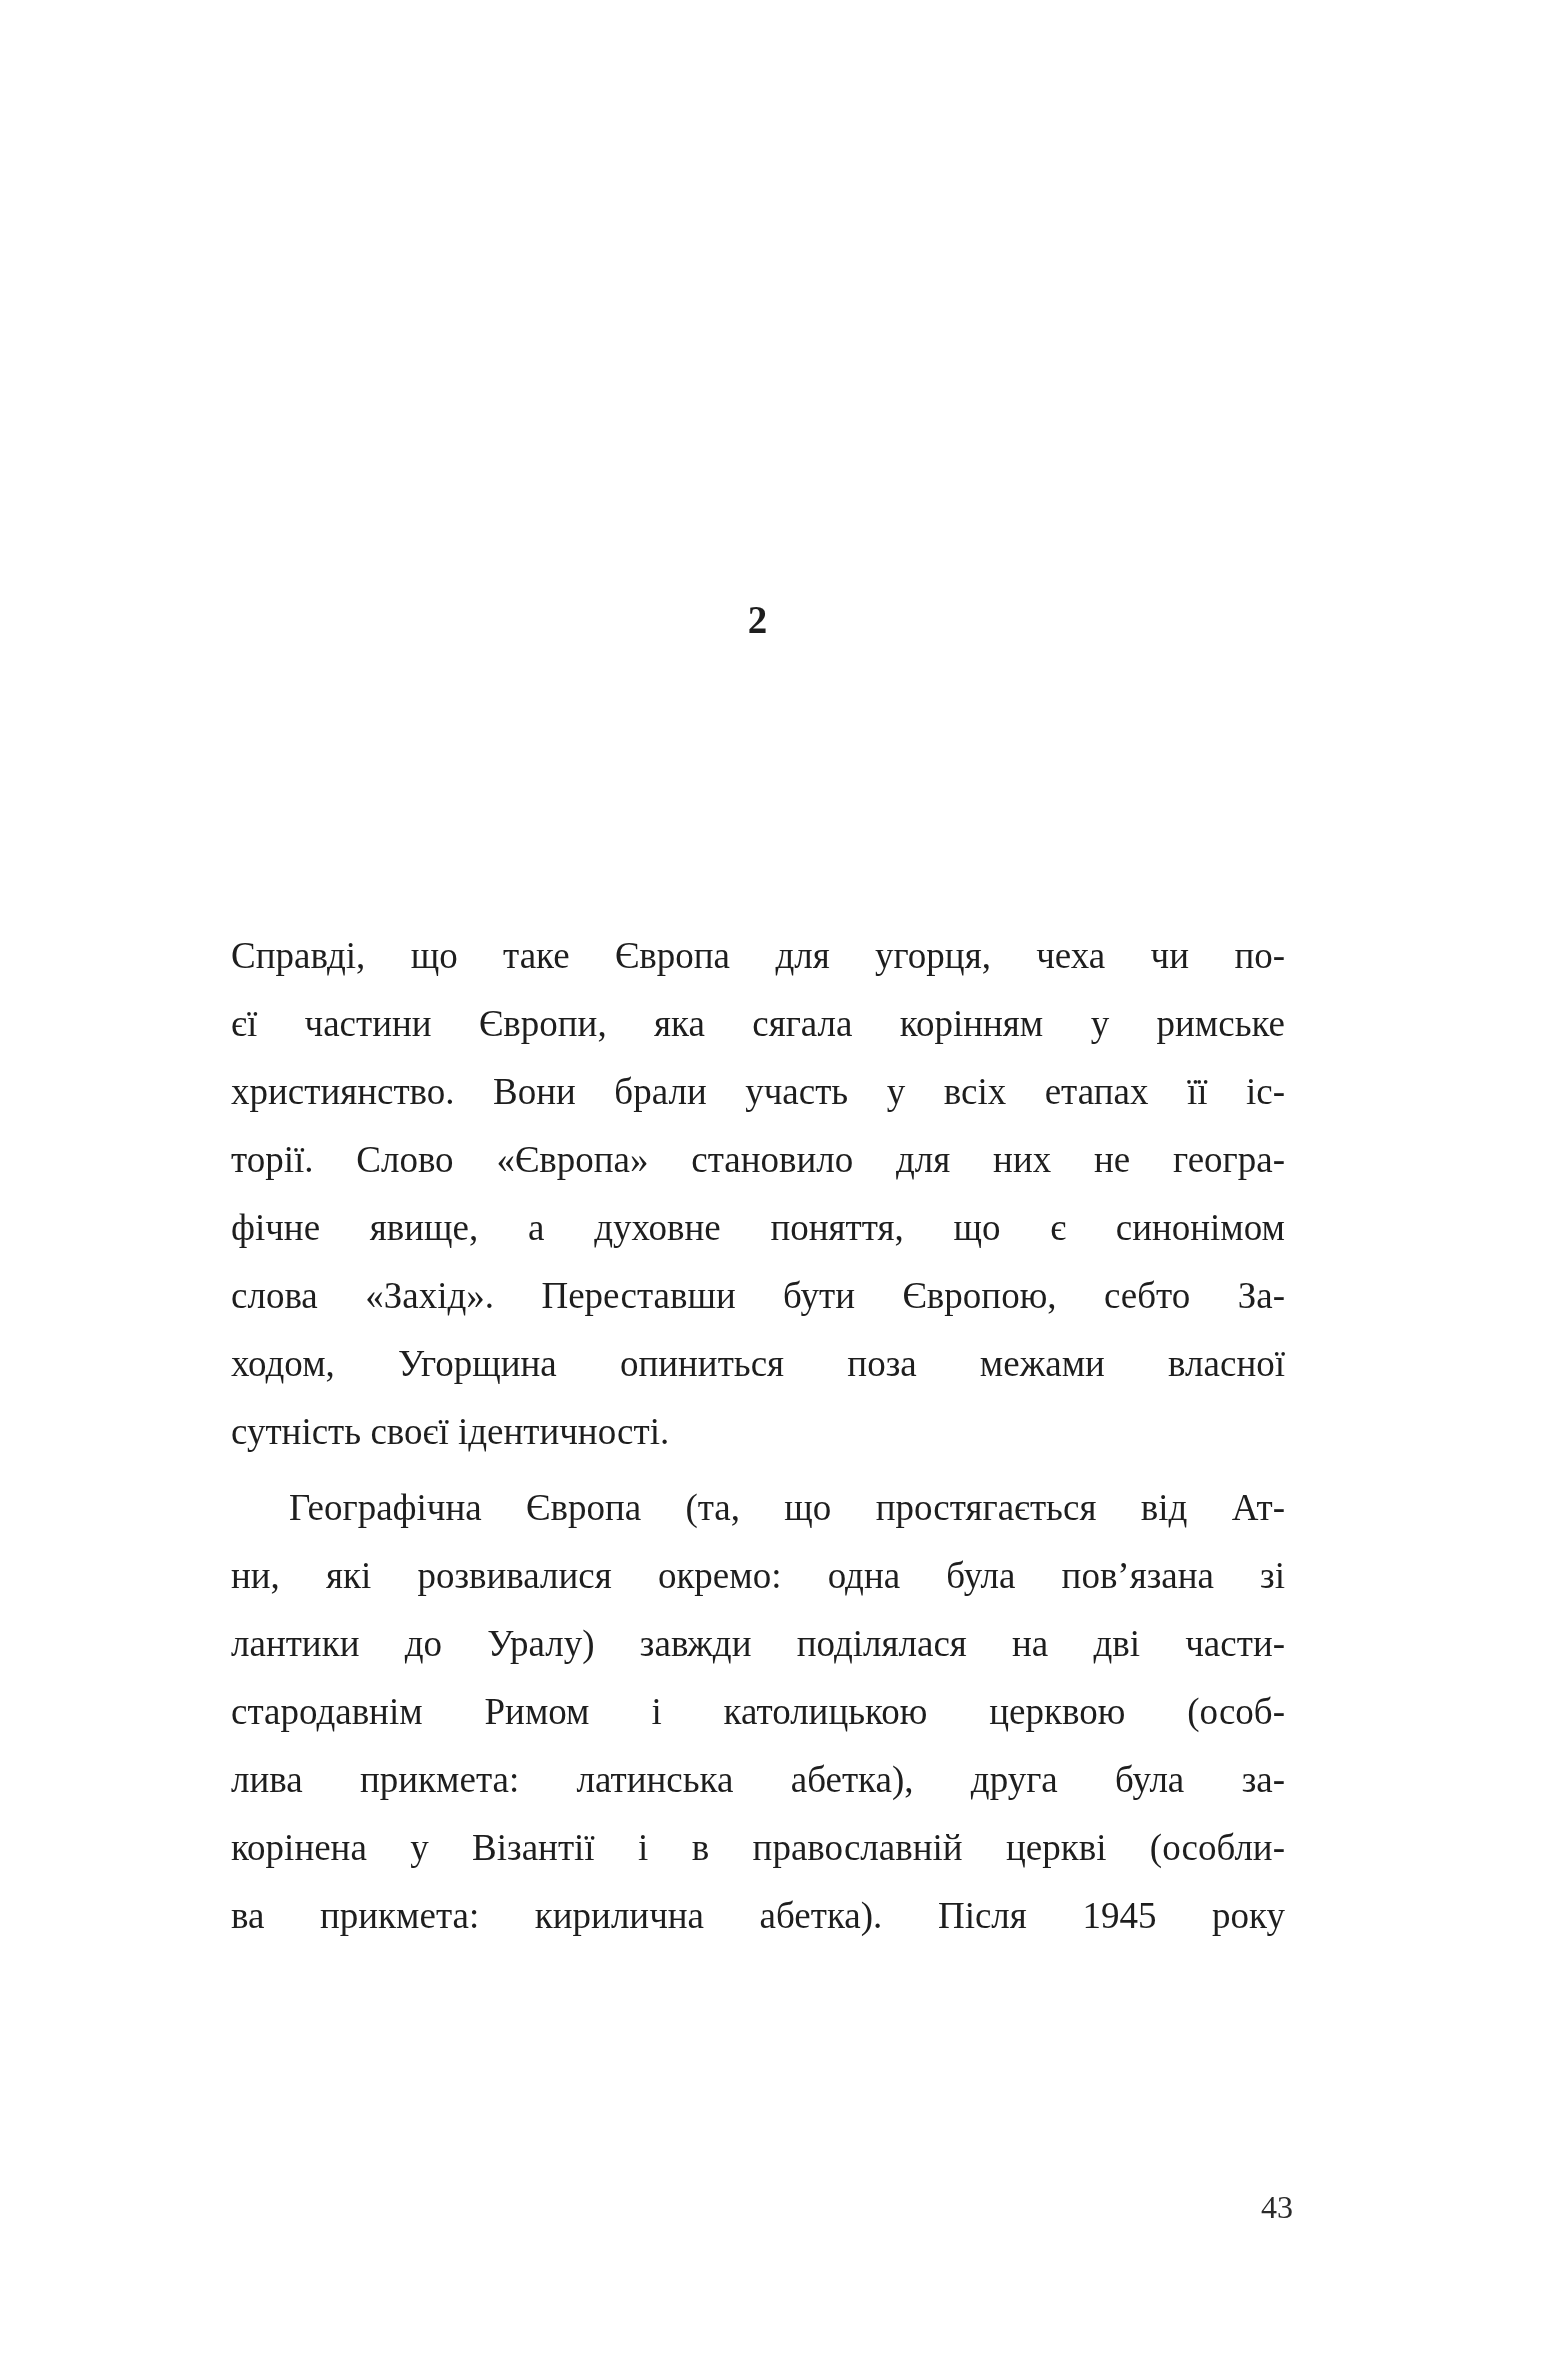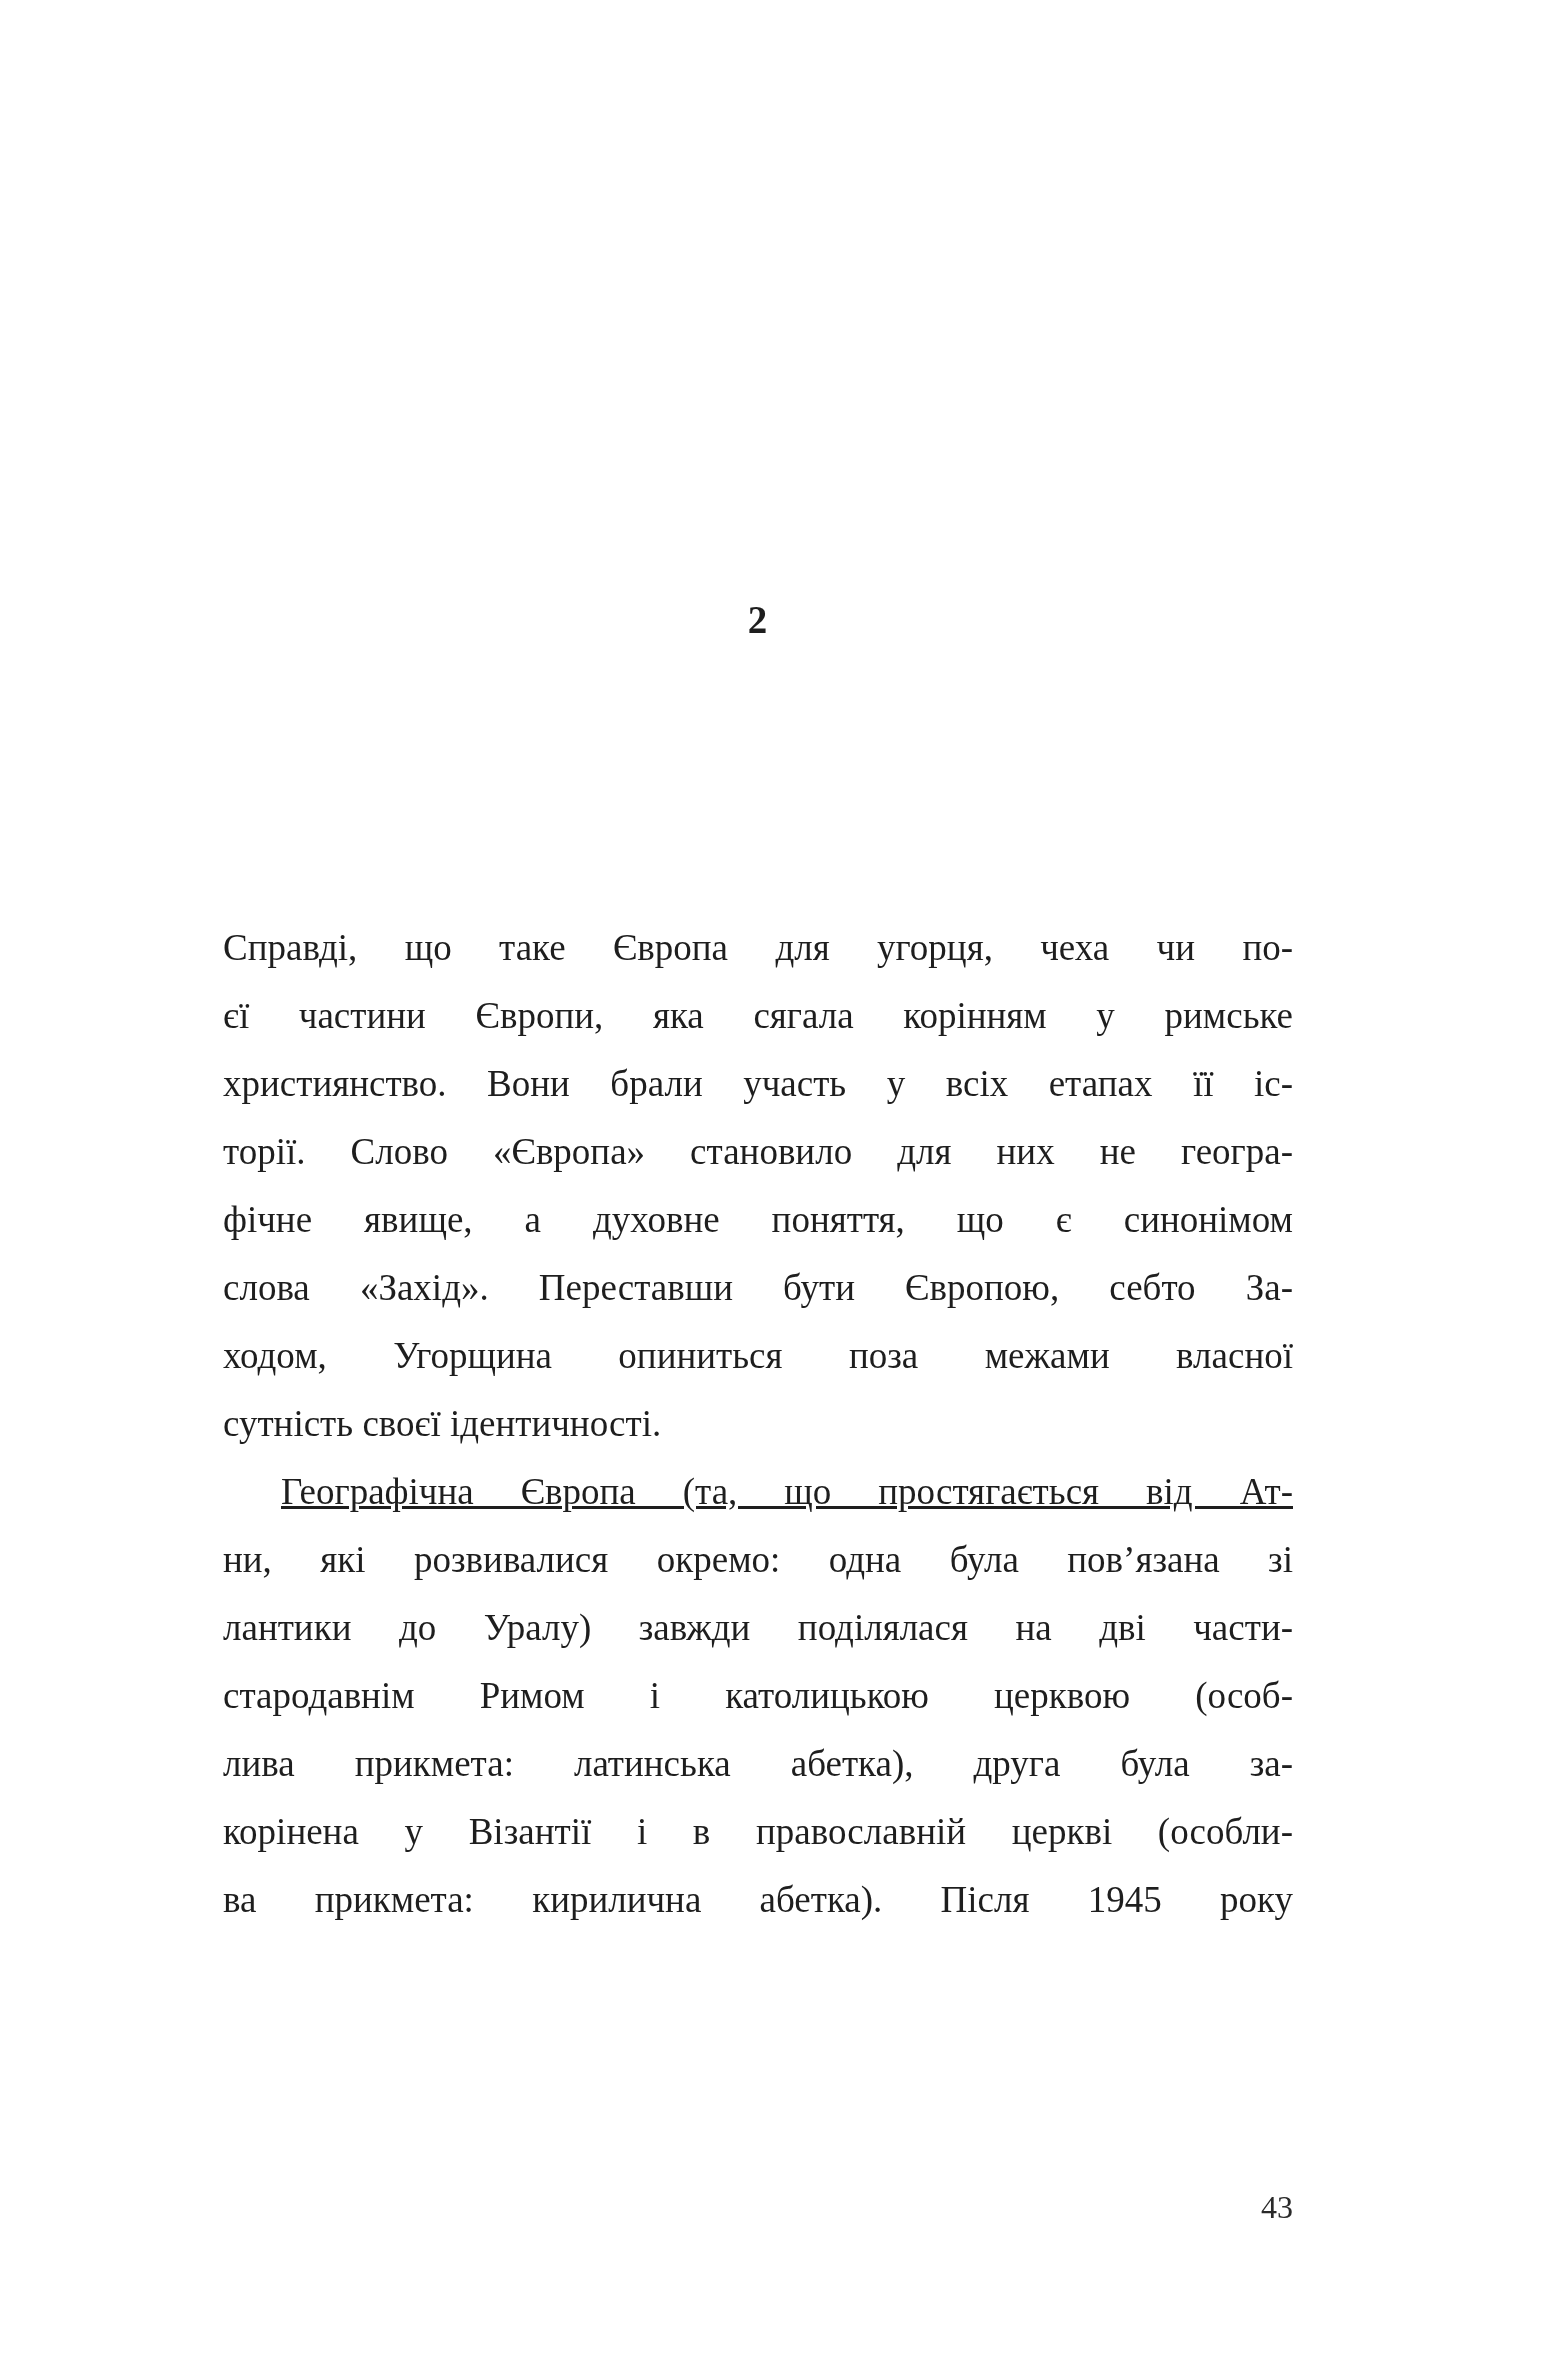--- a/index.html
+++ b/index.html
@@ -33,33 +33,32 @@
   }
   .text-block {
     position: absolute;
     top: 914px;
     left: 223px;
     width: 1070px;
     font-size: 37px;
     line-height: 68px;
   }
   .paragraph {
-    margin: 0;
+    margin: 8px;
     padding: 0;
   }
   .line {
     text-align: justify;
     text-align-last: justify;
   }
   .line.last {
     text-align-last: left;
   }
   .line.indent {
     text-indent: 58px;
-    text-decoration: underline;
   }
   .page-number {
     position: absolute;
     top: 2191px;
     left: 223px;
     width: 1070px;
     text-align: right;
     font-size: 32px;
     line-height: 32px;
     color: #2a2a2a;

